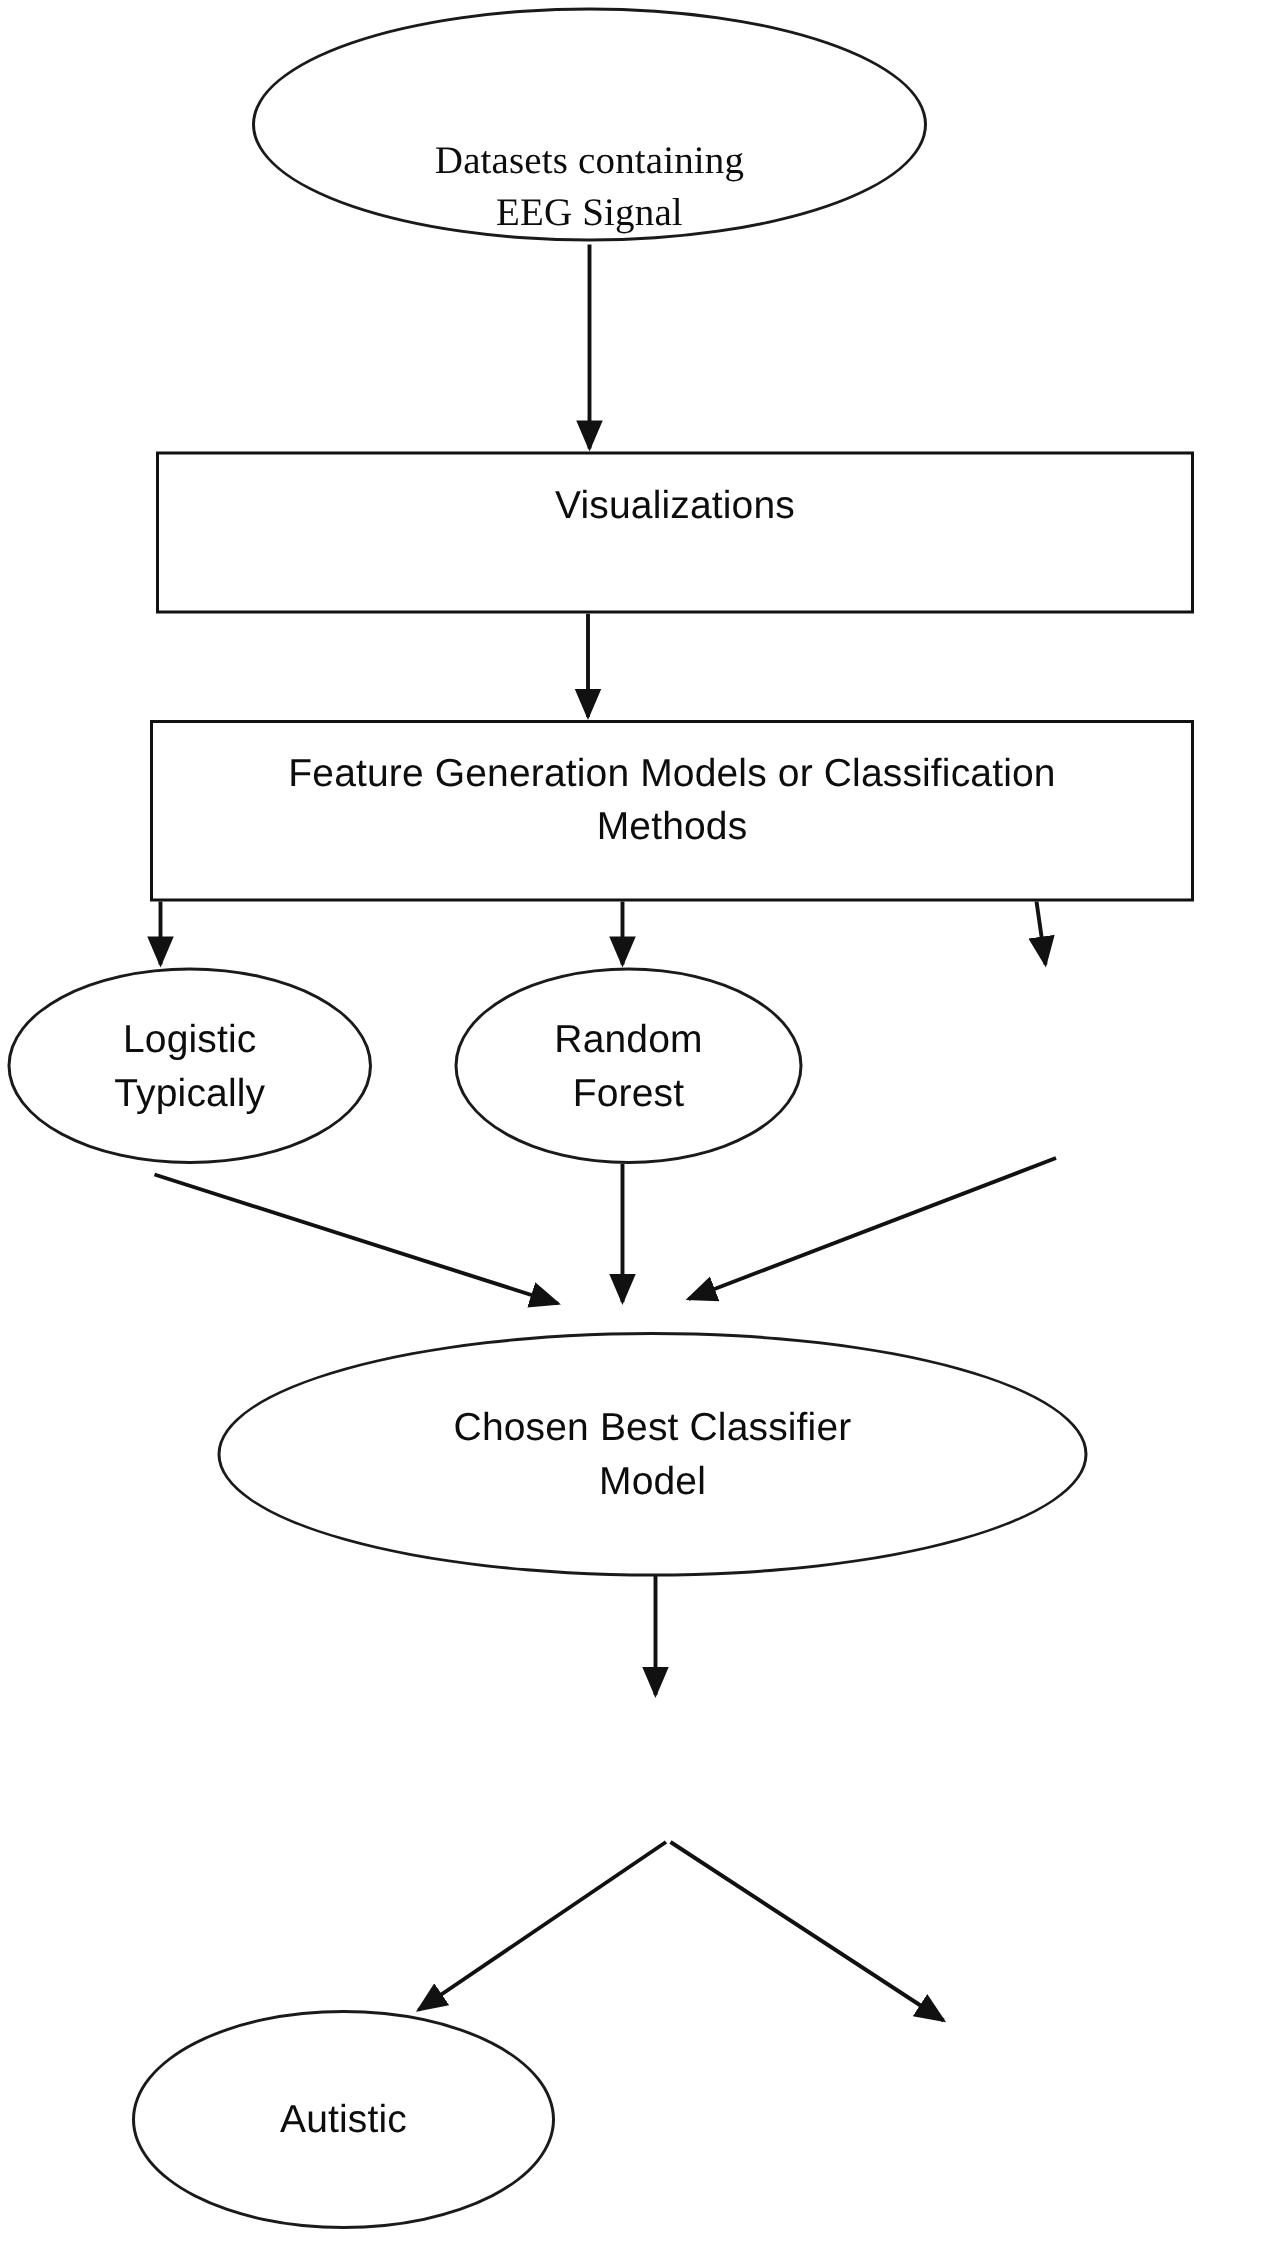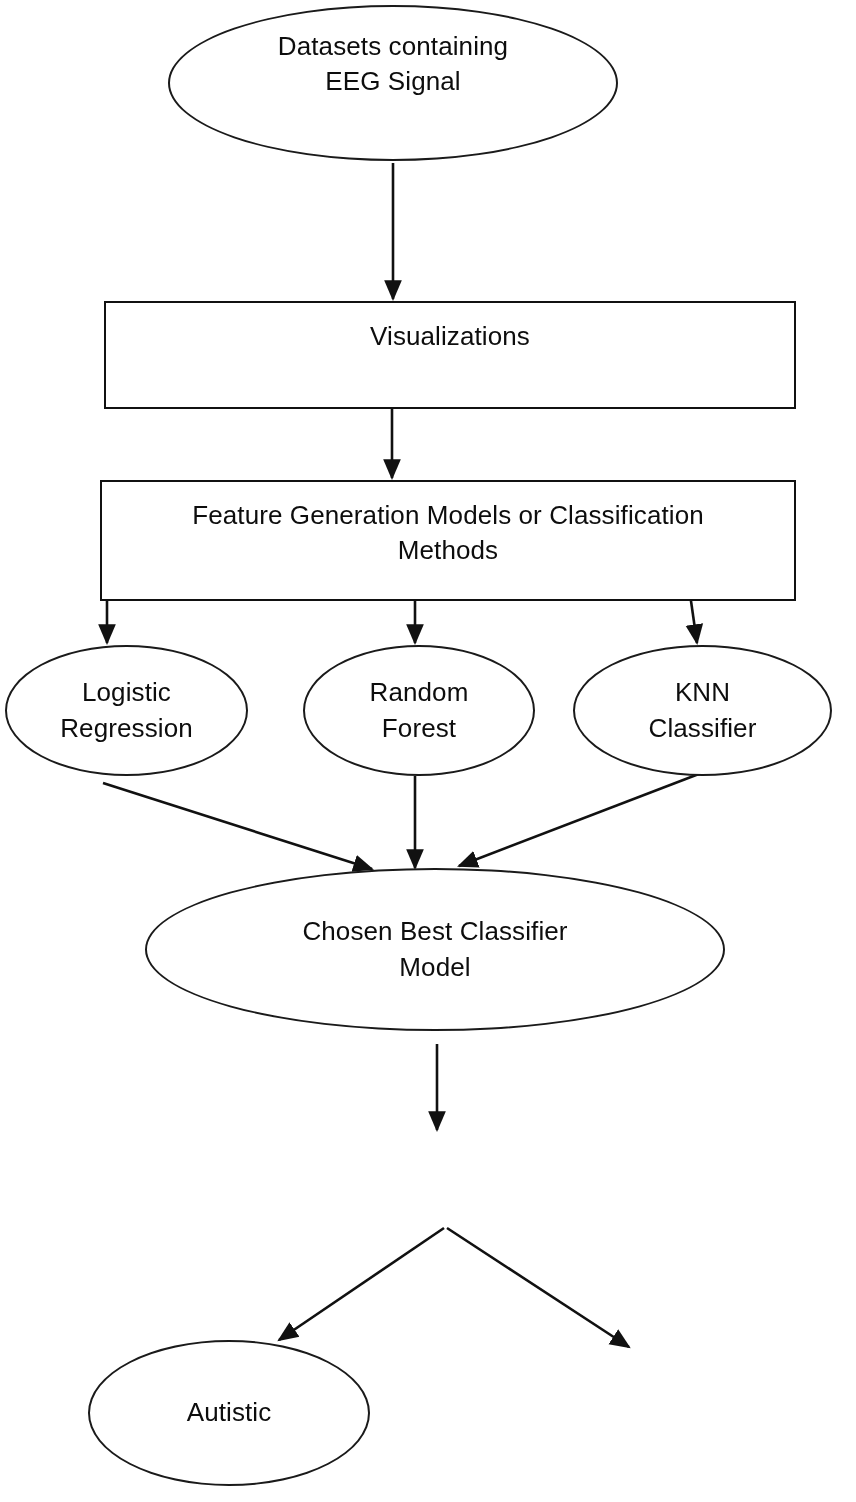--- a/index.html
+++ b/index.html
@@ -43,21 +43,21 @@
   }
   .node-label {
     font-size: 26px;
     line-height: 1.35;
     font-weight: 400;
     letter-spacing: 0.1px;
     white-space: pre-line;
     color: #0d0d0d;
   }
   
-  .align-upper   { align-items: flex-start; padding-top: 22px; }
+  .align-upper   { align-items: flex-end; padding-top: 22px; font-family: Liberation Serif, serif; }
   .align-center  { align-items: center; }
   .rect-upper    { align-items: flex-start; padding-top: 16px; margin-left: 48px; }
 </style>
 </head>
 <body>
 
 <div id="flowchart-root">
 
   <svg id="edge-layer" viewBox="0 0 856 1502" width="856" height="1502" xmlns="http://www.w3.org/2000/svg">
     <defs>
@@ -93,34 +93,30 @@
     <span class="node-label">Visualizations</span>
   </div>
 
   <div class="node node-rect rect-upper" style="left:52px; top:480px; width:696px; height:121px;">
     <span class="node-label">Feature Generation Models or Classification
 Methods</span>
   </div>
 
   <div class="node node-ellipse align-center" style="left:5px; top:645px; width:243px; height:131px;">
     <span class="node-label">Logistic
-Regression</span>
+Typically</span>
   </div>
 
   <div class="node node-ellipse align-center" style="left:303px; top:645px; width:232px; height:131px;">
     <span class="node-label">Random
 Forest</span>
   </div>
 
-  <div class="node node-ellipse align-center" style="left:573px; top:645px; width:259px; height:131px;">
-    <span class="node-label">KNN
-Classifier</span>
-  </div>
 
-  <div class="node node-ellipse align-center" style="left:145px; top:868px; width:580px; height:163px;">
+  <div class="node node-ellipse align-center" style="left:145px; top:888px; width:580px; height:163px;">
     <span class="node-label">Chosen Best Classifier
 Model</span>
   </div>
 
 
   <div class="node node-ellipse align-center" style="left:88px; top:1340px; width:282px; height:146px;text-align:center;">
     <span class="node-label">Autistic</span>
   </div>
 
 

